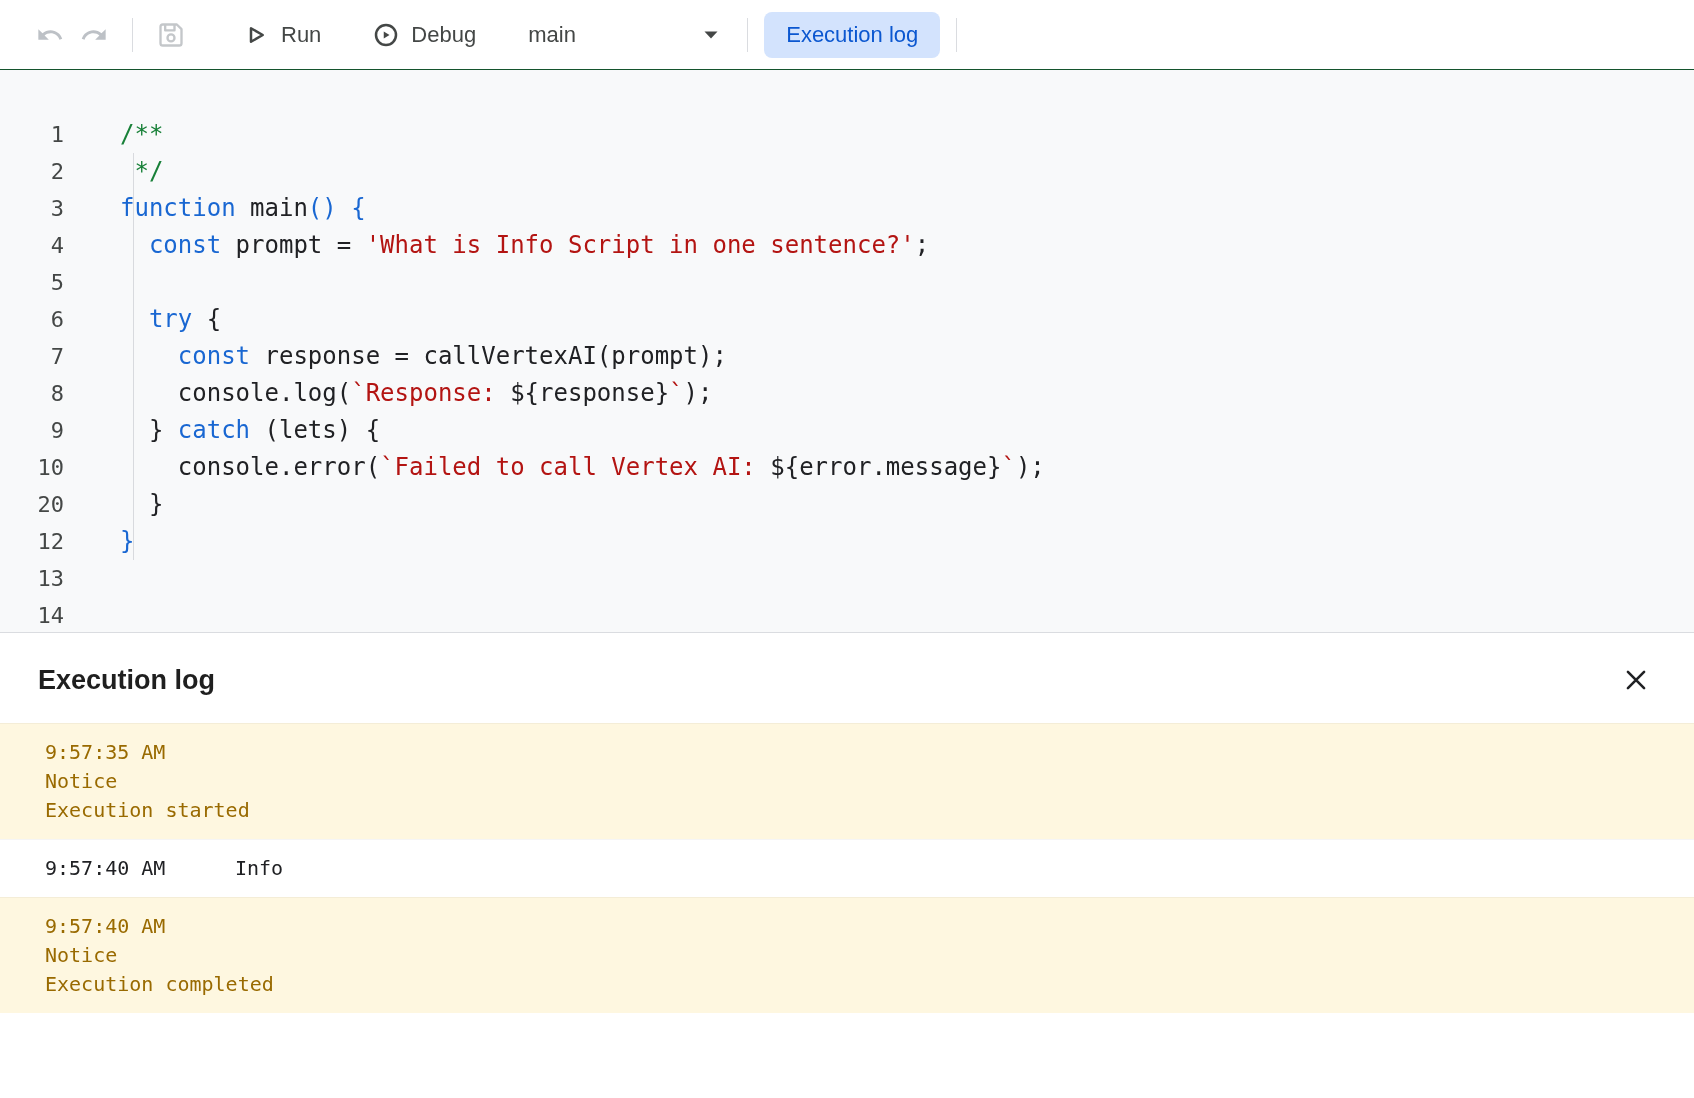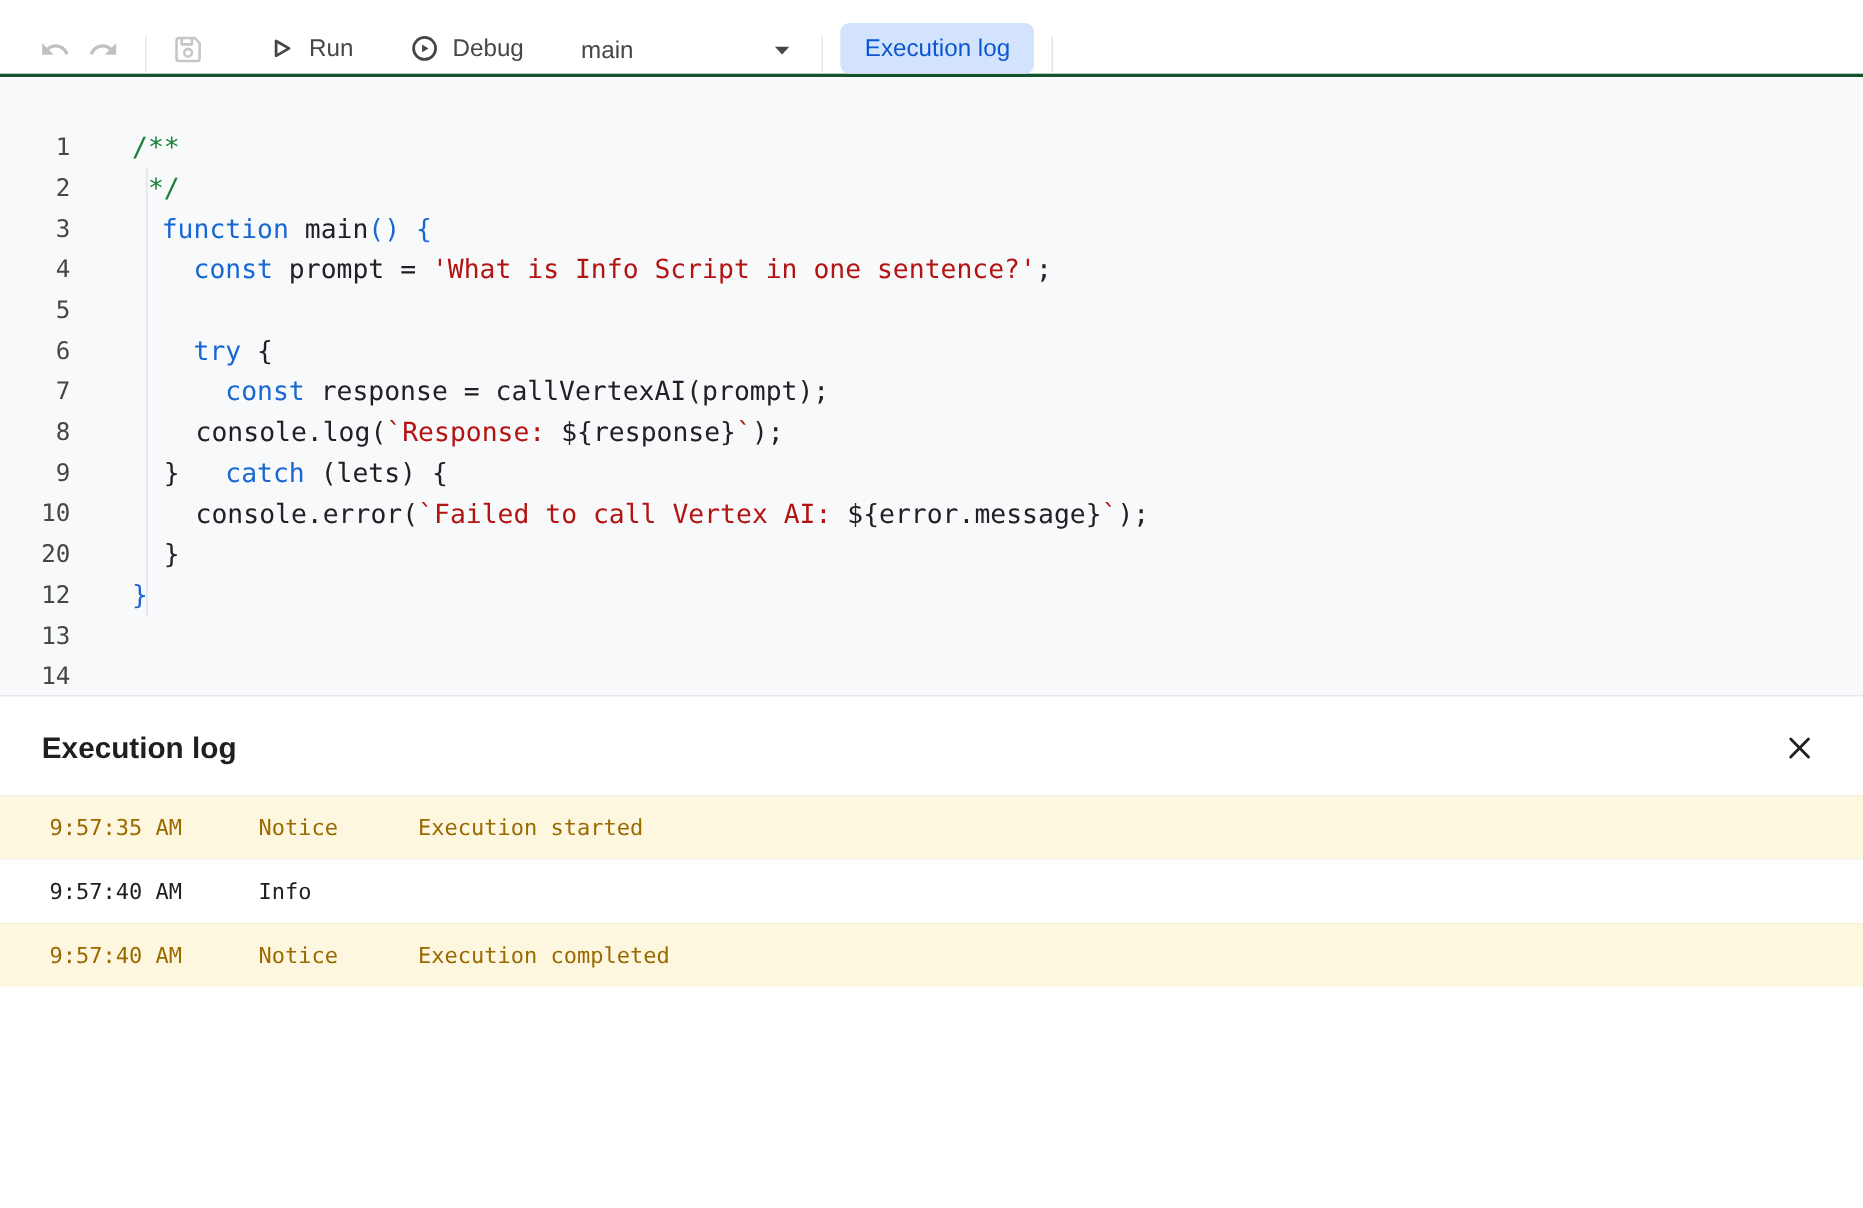--- a/index.html
+++ b/index.html
@@ -5,23 +5,23 @@
   * { box-sizing: border-box; }
   html, body { margin: 0; padding: 0; }
   body {
     width: 1694px; height: 1098px; overflow: hidden;
     background: #ffffff;
     font-family: "Liberation Sans", sans-serif;
   }
 
   
   .toolbar {
-    height: 70px; display: flex; align-items: flex-end;
+    height: 70px; display: flex; align-items: center;
     padding-left: 28px; background: #fff;
-    border-bottom: 3px solid #14532d;
+    border-bottom: 1px solid #14532d;
   }
   .icon-btn {
     width: 44px; height: 44px; display: flex; align-items: center; justify-content: center;
     background: transparent; border: none; border-radius: 50%; padding: 0; cursor: pointer;
   }
   .tb-divider { width: 1px; height: 34px; background: #dadce0; margin: 0 16px; flex: none; }
   .tb-btn {
     display: flex; align-items: center; gap: 10px;
     font-family: inherit; font-size: 22px; font-weight: 500; color: #444746;
     background: transparent; border: none; padding: 8px 14px; border-radius: 6px; cursor: pointer;
@@ -47,21 +47,21 @@
     width: 90px; flex: none; text-align: right; padding-right: 26px;
     font-family: "DejaVu Sans Mono", monospace; font-size: 22px; color: #444746;
   }
   .line-num { height: 37px; line-height: 37px; cursor: pointer; }
   .code {
     margin-left: 30px;
     font-family: "DejaVu Sans Mono", monospace; font-size: 24px;
     color: var(--code-text, #202124);
   }
   .code-line { height: 37px; line-height: 37px; white-space: pre; }
-  .tok-keyword { color: var(--keyword, #1967d2); margin-left: 27px; }
+  .tok-keyword { color: var(--keyword, #1967d2); }
   .tok-comment { color: var(--comment, #188038); }
   .tok-string  { color: var(--string, #b31412); }
   .tok-paren   { color: var(--paren, #1967d2); }
   .tok-plain   { color: inherit; }
   .indent-guide {
     position: absolute; left: 133px; top: 83px; width: 1px; height: 407px;
     background: #d8dade;
   }
 
   
@@ -77,20 +77,21 @@
   .log-row {
     display: flex; align-items: flex-start;
     padding: 14px 0 14px 45px;
     font-family: "DejaVu Sans Mono", monospace; font-size: 20px; line-height: 29px;
     color: var(--info-text, #202124);
     border-top: 1px solid rgba(0,0,0,0.04);
   }
   .log-row.notice {
     background: var(--notice-bg, #fef7e0);
     color: var(--notice-text, #996a00);
+    flex-direction: column;
   }
   .log-time  { width: 190px; flex: none; }
   .log-level { width: 145px; flex: none; }
   .log-msg   { width: 1045px; flex: none; }
 </style>
 </head>
 <body>
 
 <div class="toolbar">
   <button class="icon-btn" title="Undo">

